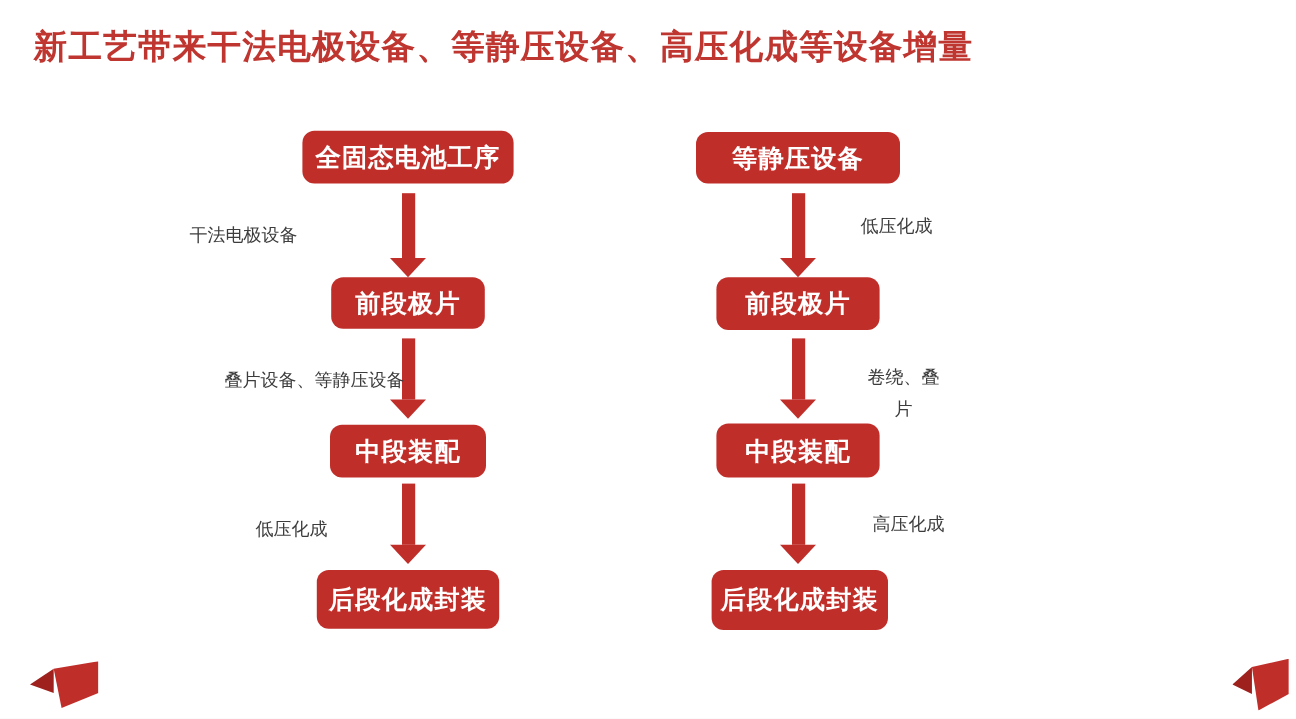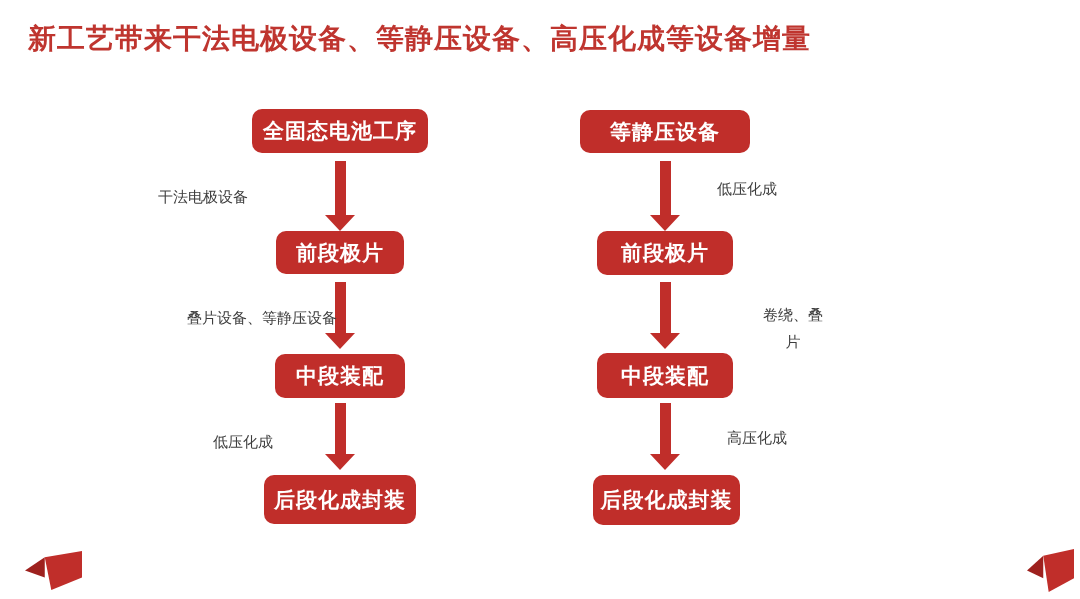--- a/index.html
+++ b/index.html
@@ -68,21 +68,21 @@
   }
 
   .edge-label {
     position: absolute;
     font-size: 15px;
     color: var(--label-text);
     line-height: 27px;
     white-space: nowrap;
     text-align: center;
   }
-  .edge-label.wrap { white-space: normal; margin-left: 40px; }
+  .edge-label.wrap { white-space: normal; }
 
   
   .pos-l-n1 { left: 252px; top: 109px; width: 176px; height: 44px; }
   .pos-l-a1 { left: 325px; top: 161px; height: 70px; }
   .pos-l-e1 { left: 158px; top: 183px; }
   .pos-l-n2 { left: 276px; top: 231px; width: 128px; height: 43px; }
   .pos-l-a2 { left: 325px; top: 282px; height: 67px; }
   .pos-l-e2 { left: 170px; top: 304px; margin-left: 17px; }
   .pos-l-n3 { left: 275px; top: 354px; width: 130px; height: 44px; }
   .pos-l-a3 { left: 325px; top: 403px; height: 67px; }

